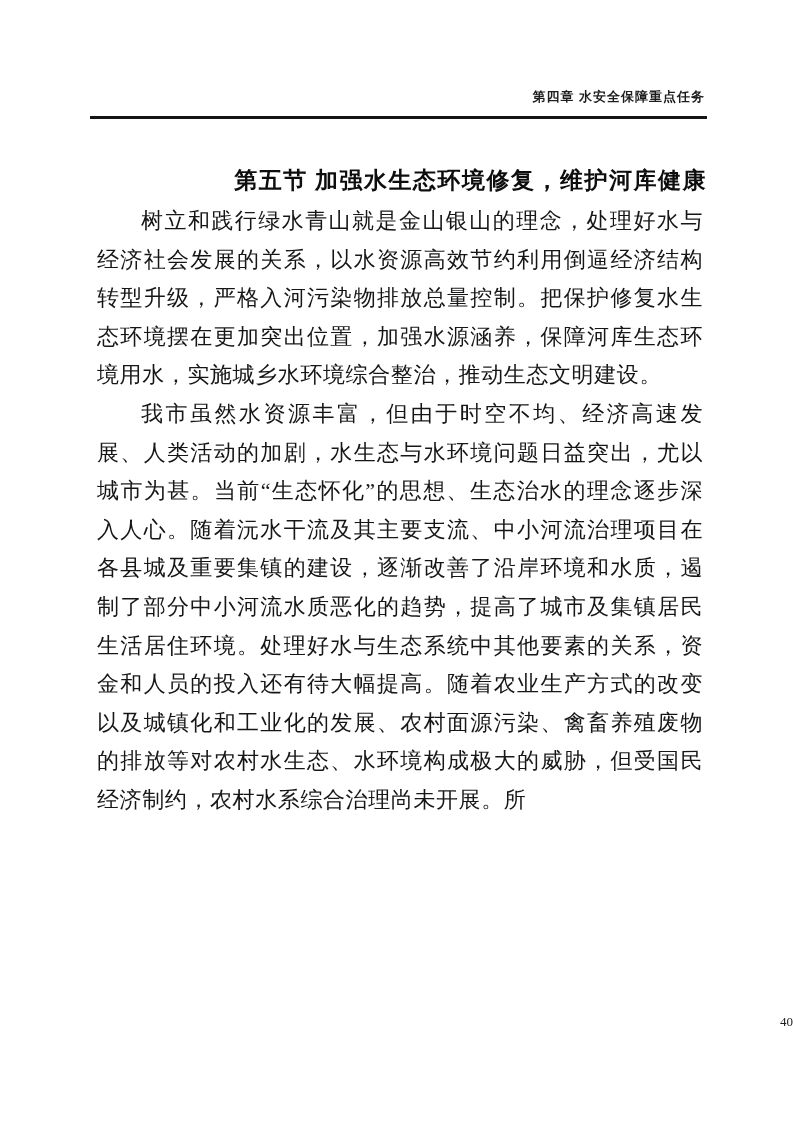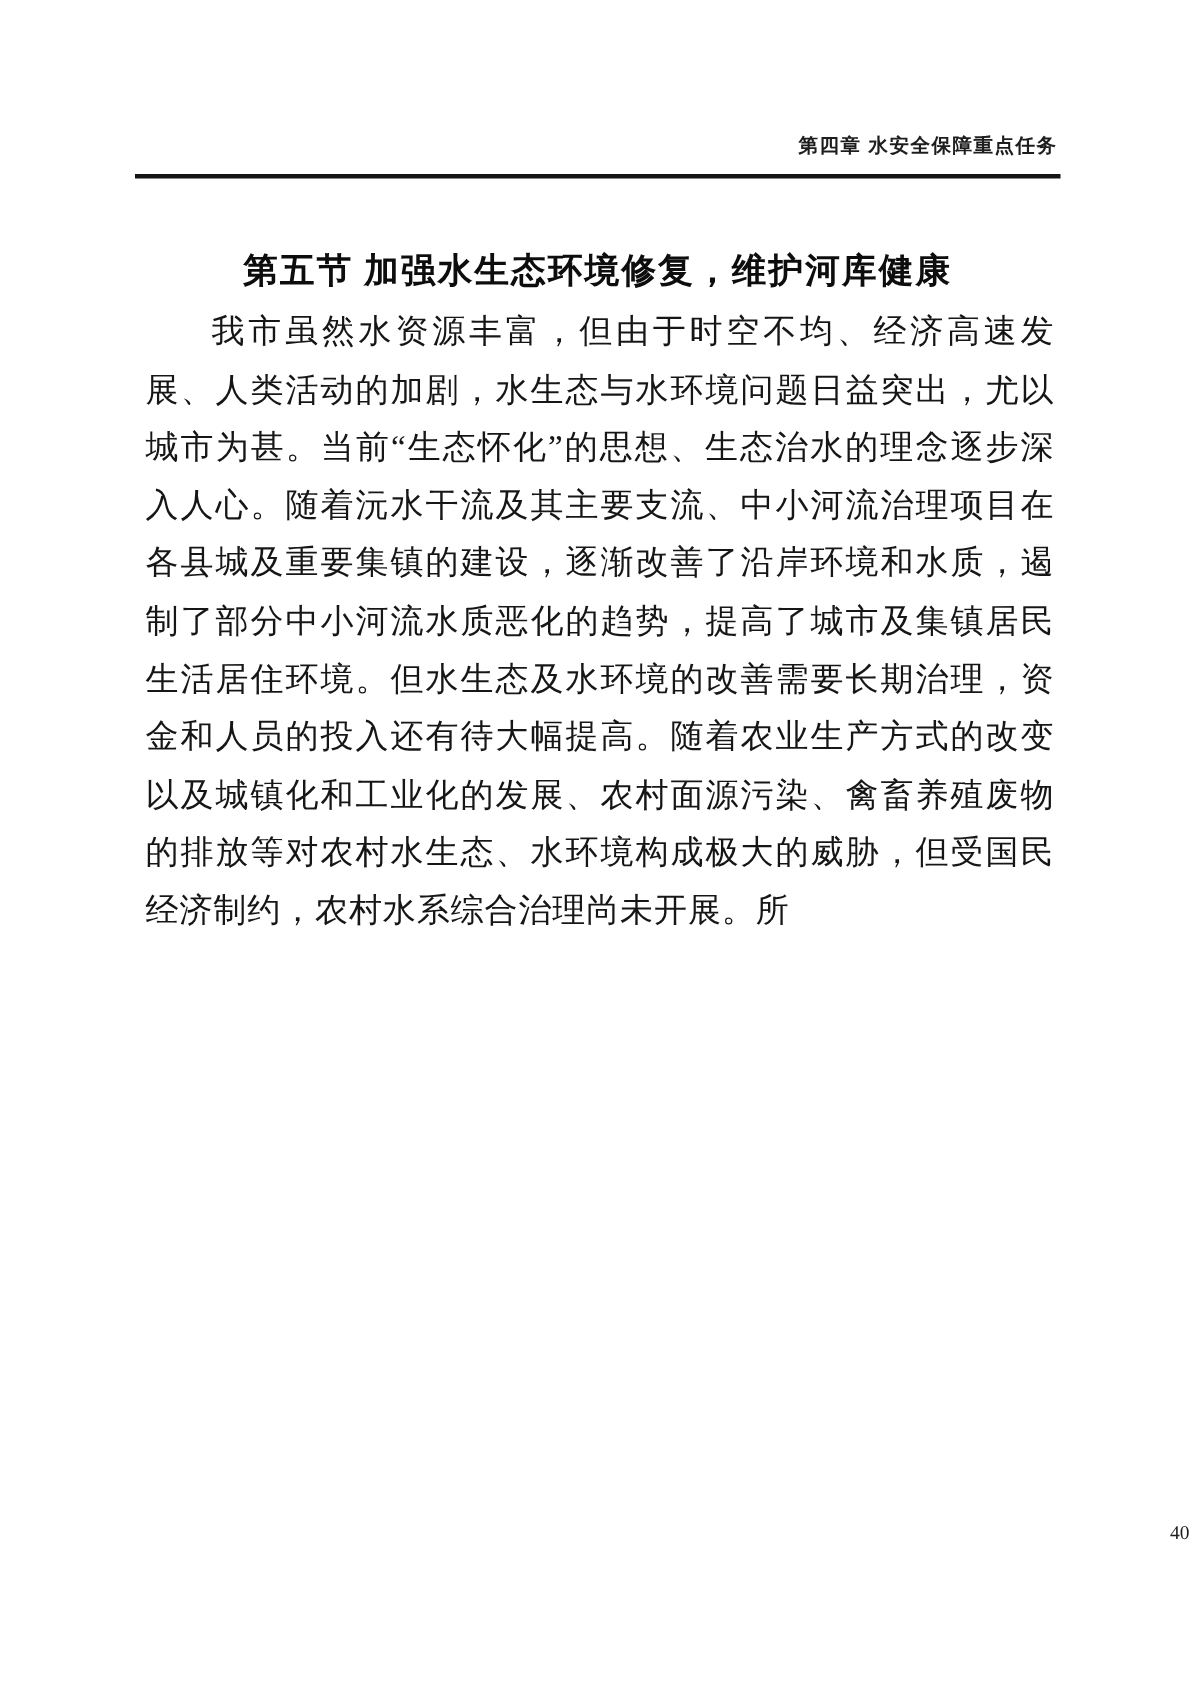--- a/index.html
+++ b/index.html
@@ -35,21 +35,21 @@
     left: 90px;
     width: 617px;
     height: 3px;
     background: #151515;
   }
   .section-title {
     position: absolute;
     top: 150px;
     left: 90px;
     width: 617px;
-    text-align: center;
+    text-align: right;
     font-size: 23px;
     font-weight: bold;
     letter-spacing: 1.5px;
     color: #0d0d0d;
   }
   .body-text {
     position: absolute;
     top: 202px;
     left: 97px;
     width: 606px;
@@ -79,18 +79,19 @@
 
 <div class="page">
 
   <div class="running-header">第四章 水安全保障重点任务</div>
 
   <div class="header-rule"></div>
 
   <h1 class="section-title">第五节 加强水生态环境修复，维护河库健康</h1>
 
   <div class="body-text">
-    <p>我市虽然水资源丰富，但由于时空不均、经济高速发展、人类活动的加剧，水生态与水环境问题日益突出，尤以城市为甚。当前“生态怀化”的思想、生态治水的理念逐步深入人心。随着沅水干流及其主要支流、中小河流治理项目在各县城及重要集镇的建设，逐渐改善了沿岸环境和水质，遏制了部分中小河流水质恶化的趋势，提高了城市及集镇居民生活居住环境。但水生态及水环境的改善需要长期治理，资金和人员的投入还有待大幅提高。随着农业生产方式的改变以及城镇化和工业化的发展、农村面源污染、禽畜养殖废物的排放等对农村水生态、水环境构成极大的威胁，但受国民经济制约，农村水系综合治理尚未开展。所</p>
+    <p>树立和践行绿水青山就是金山银山的理念，处理好水与经济社会发展的关系，以水资源高效节约利用倒逼经济结构转型升级，严格入河污染物排放总量控制。把保护修复水生态环境摆在更加突出位置，加强水源涵养，保障河库生态环境用水，实施城乡水环境综合整治，推动生态文明建设。</p>
+    <p>我市虽然水资源丰富，但由于时空不均、经济高速发展、人类活动的加剧，水生态与水环境问题日益突出，尤以城市为甚。当前“生态怀化”的思想、生态治水的理念逐步深入人心。随着沅水干流及其主要支流、中小河流治理项目在各县城及重要集镇的建设，逐渐改善了沿岸环境和水质，遏制了部分中小河流水质恶化的趋势，提高了城市及集镇居民生活居住环境。处理好水与生态系统中其他要素的关系，资金和人员的投入还有待大幅提高。随着农业生产方式的改变以及城镇化和工业化的发展、农村面源污染、禽畜养殖废物的排放等对农村水生态、水环境构成极大的威胁，但受国民经济制约，农村水系综合治理尚未开展。所</p>
   </div>
 
   <div class="page-number">40</div>
 
 </div>
 
 </body></html>

